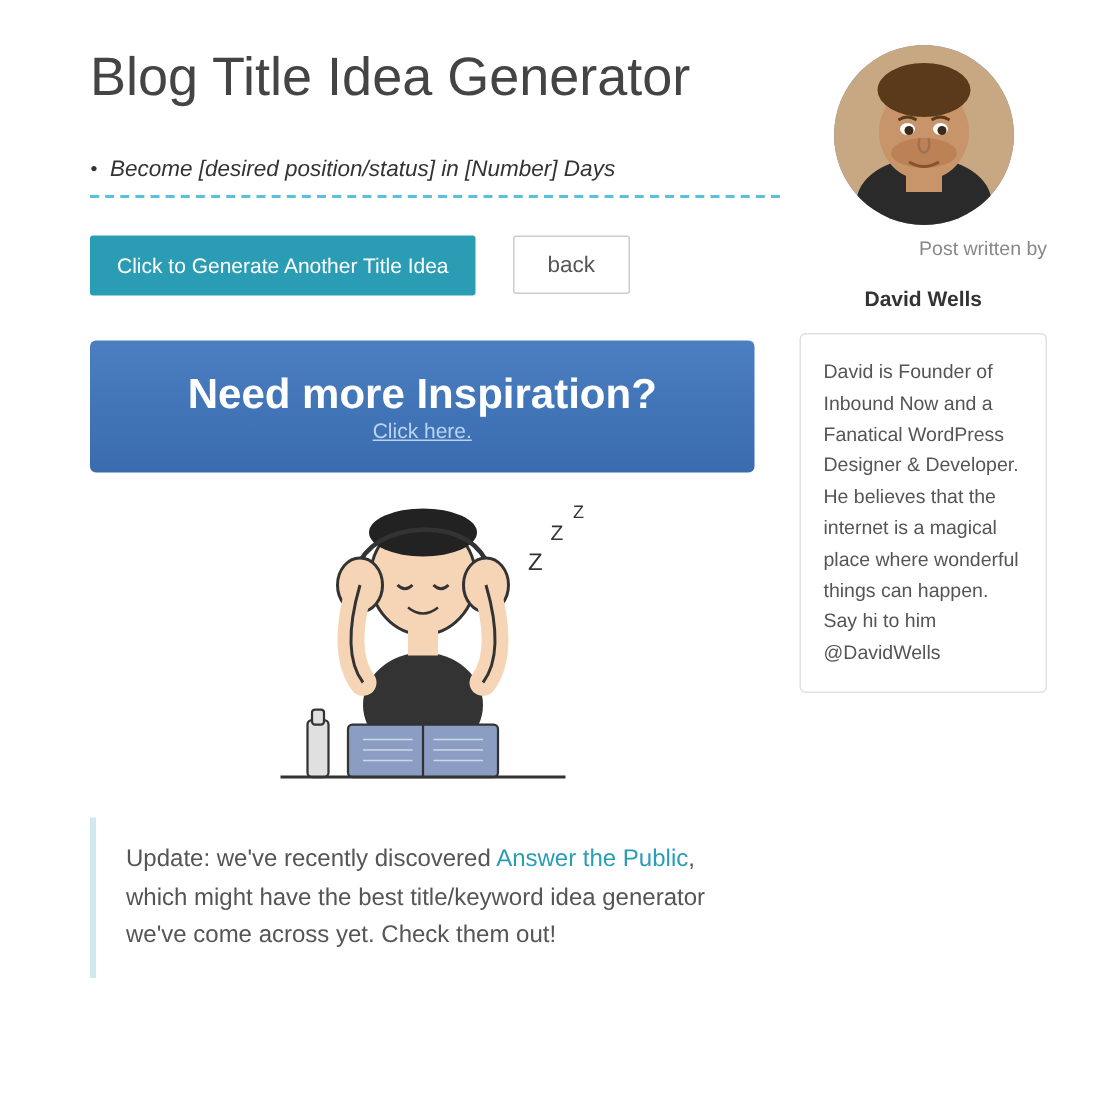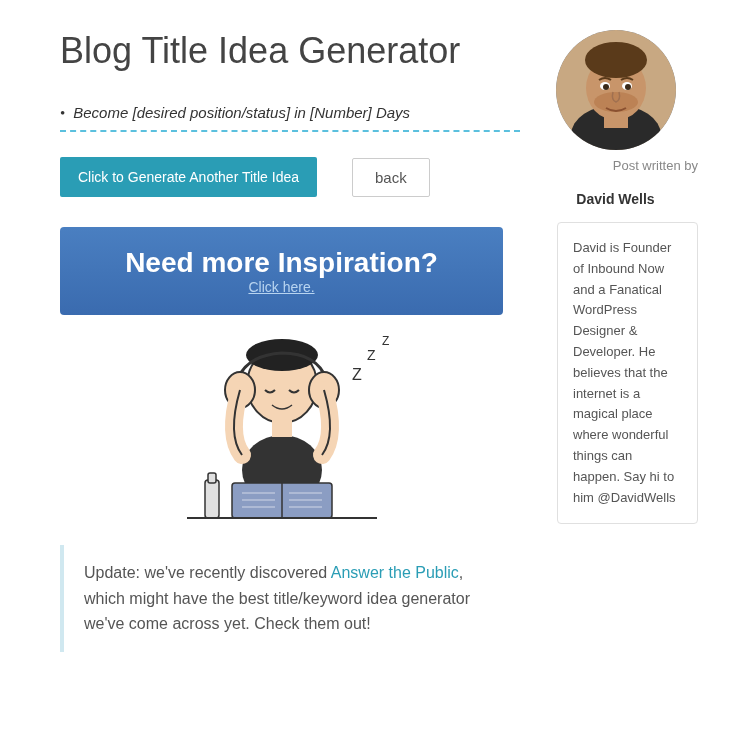--- a/index.html
+++ b/index.html
@@ -36,23 +36,23 @@
     }
 
     .dashed-underline {
       border-bottom: 2px dashed #5bc0de;
       width: 460px;
       margin-bottom: 25px;
     }
 
     .buttons-row {
       display: flex;
-      gap: 10px;
+      gap: 0;
       margin-bottom: 30px;
-      align-items: flex-end;
+      align-items: flex-start;
     }
 
     .btn-generate {
       background: #2a9db5;
       color: white;
       border: none;
       padding: 12px 18px;
       font-size: 14px;
       cursor: pointer;
       font-family: Arial, sans-serif;
@@ -168,21 +168,20 @@
     }
 
     .author-bio-box {
       border: 1px solid #e0e0e0;
       border-radius: 4px;
       padding: 15px;
       font-size: 13px;
       color: #555;
       font-family: Arial, sans-serif;
       line-height: 1.6;
-      margin-left: 24px;
     }
   </style>
 </head>
 <body>
 
 <div class="page-wrapper">
 
   <div class="main-content">
 
     <h1 class="page-title">Blog Title Idea Generator</h1>

